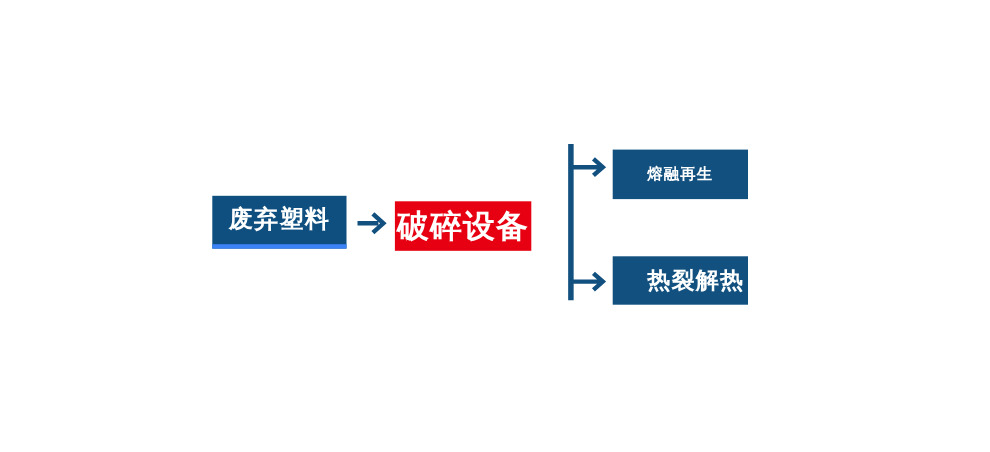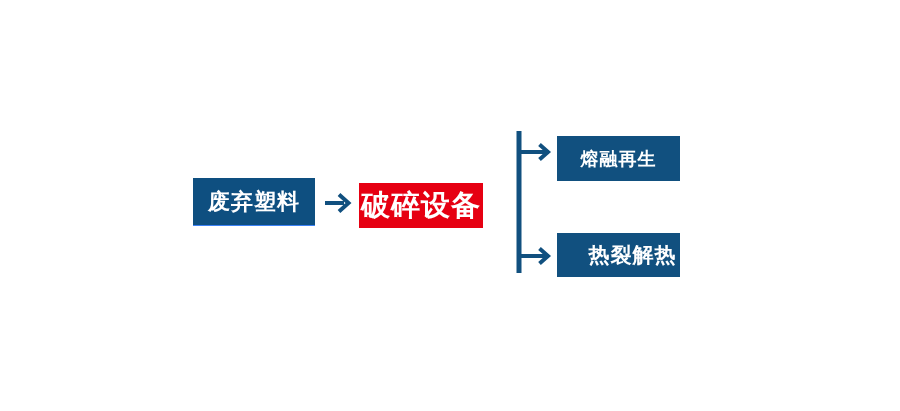--- a/index.html
+++ b/index.html
@@ -39,42 +39,42 @@
     line-height: 1;
   }
 
   
   #node-waste-plastic {
     left: 193px;
     top: 178px;
     width: 122px;
     height: 48px;
     background: #0E4F80;
-    border-bottom: 1px solid #3b82f6;
+    border-bottom: 4px solid #3b82f6;
     font-size: 22px;
   }
 
   
   #node-crusher {
     left: 359px;
     top: 183px;
     width: 124px;
     height: 45px;
     background: #E60012;
     font-size: 29px;
   }
 
   
   #node-melt-regeneration {
     left: 557px;
     top: 136px;
     width: 123px;
     height: 45px;
     background: #11507F;
-    font-size: 18px;
+    font-size: 14px;
   }
 
   
   #node-pyrolysis {
     left: 557px;
     top: 233px;
     width: 123px;
     height: 44px;
     background: #11507F;
     font-size: 21px;

